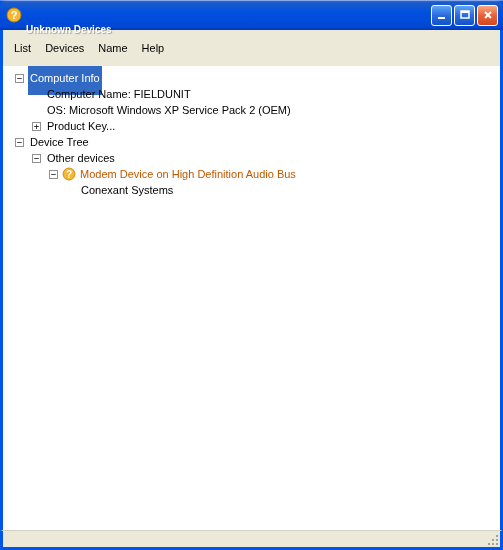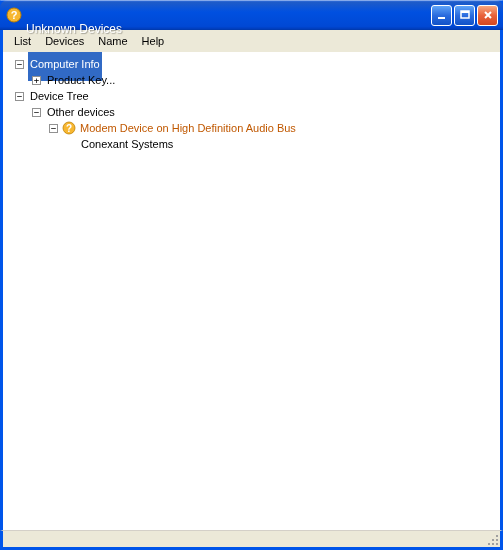--- a/index.html
+++ b/index.html
@@ -39,22 +39,22 @@
   border-radius: 8px 8px 0 0;
 }
 .title-icon {
   width: 16px;
   height: 16px;
   margin-right: 4px;
   flex-shrink: 0;
 }
 .title-text {
   color: #fff;
-  font-weight: normal;
-  font-size: 12px;
+  font-weight: bold;
+  font-size: 10px;
   text-shadow: 1px 1px 1px rgba(0,0,0,0.3);
   flex: 1;
   margin-top: 28px;
 }
 .window-controls {
   display: flex;
   gap: 2px;
 }
 .win-btn {
   width: 21px;
@@ -66,21 +66,21 @@
   justify-content: center;
   cursor: pointer;
 }
 .win-btn.blue {
   background: linear-gradient(to bottom, #5FA4F8 0%, #2A6BDE 50%, #1152C8 100%);
 }
 .win-btn.red {
   background: linear-gradient(to bottom, #F8A77E 0%, #E8613B 50%, #D44820 100%);
 }
 .menubar {
-  height: 22px;
+  height: 36px;
   background: #ECE9D8;
   display: flex;
   align-items: center;
   padding: 0 4px;
   border: 3px solid #0055EA;
   border-top: none;
   border-bottom: none;
 }
 .menu-item {
   padding: 2px 7px;
@@ -205,21 +205,29 @@
   <div class="content">
     <div class="tree">
 
       <div class="tree-node">
         <span class="spacer" style="width:8px"></span>
         <span class="expander">−</span>
         <span class="node-label selected">Computer Info</span>
       </div>
 
 
-
+      <div class="tree-node">
+        <span class="spacer" style="width:38px"></span>
+        <span class="node-label">Computer Name: FIELDUNIT</span>
+      </div>
+
+      <div class="tree-node">
+        <span class="spacer" style="width:38px"></span>
+        <span class="node-label">OS: Microsoft Windows XP Service Pack 2 (OEM)</span>
+      </div>
 
       <div class="tree-node">
         <span class="spacer" style="width:25px"></span>
         <span class="expander">+</span>
         <span class="node-label">Product Key...</span>
       </div>
 
       <div class="tree-node">
         <span class="spacer" style="width:8px"></span>
         <span class="expander">−</span>

